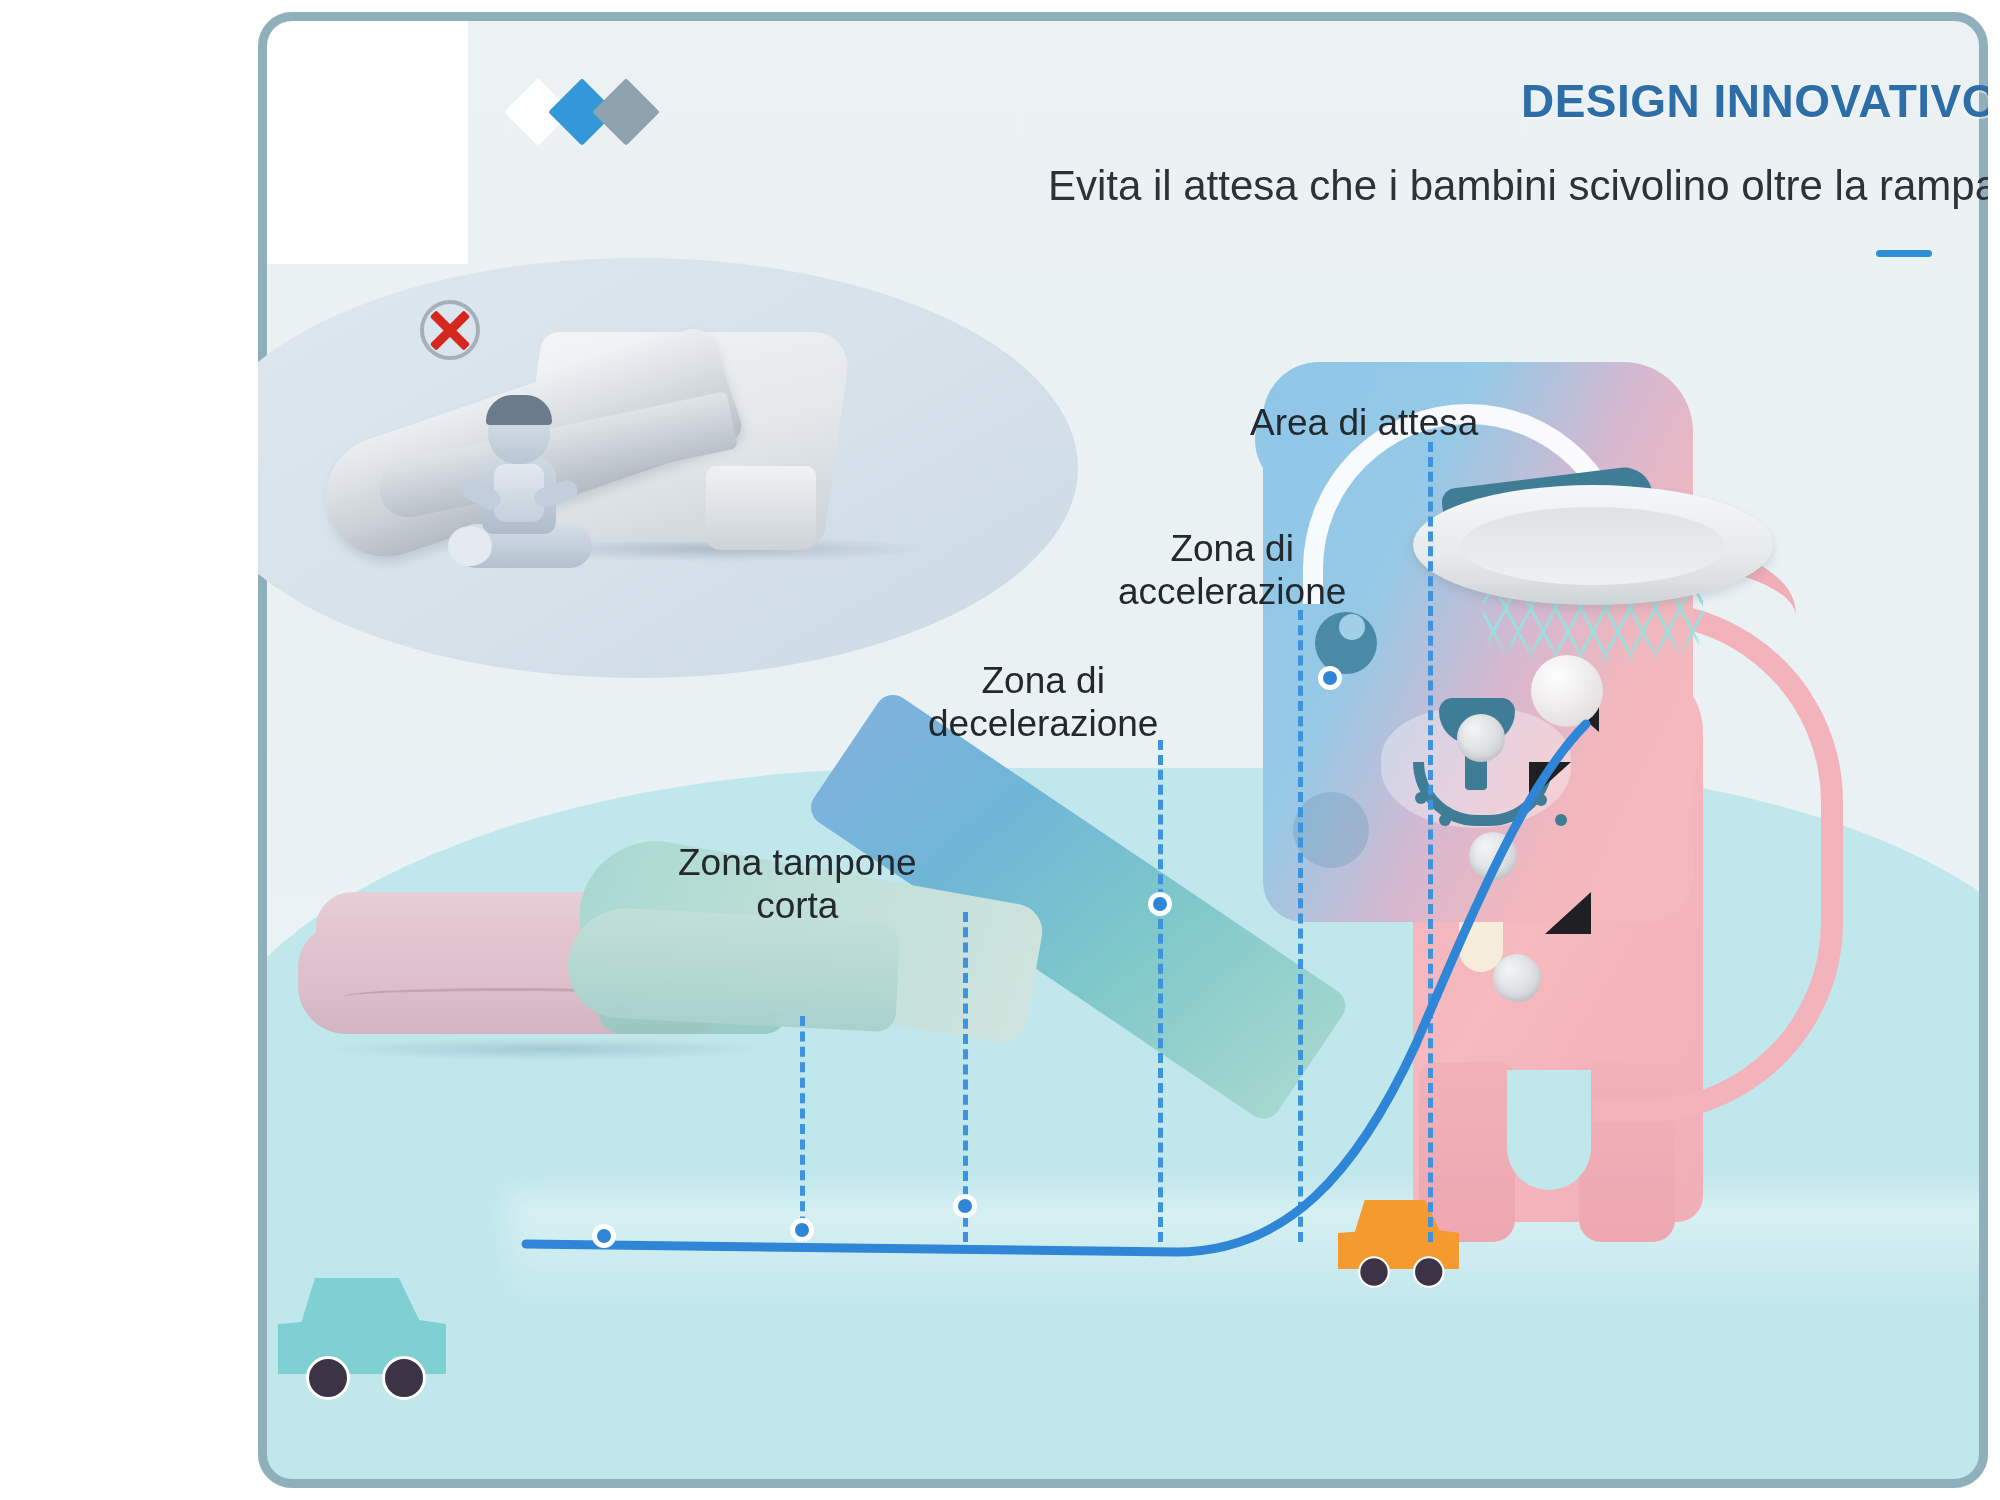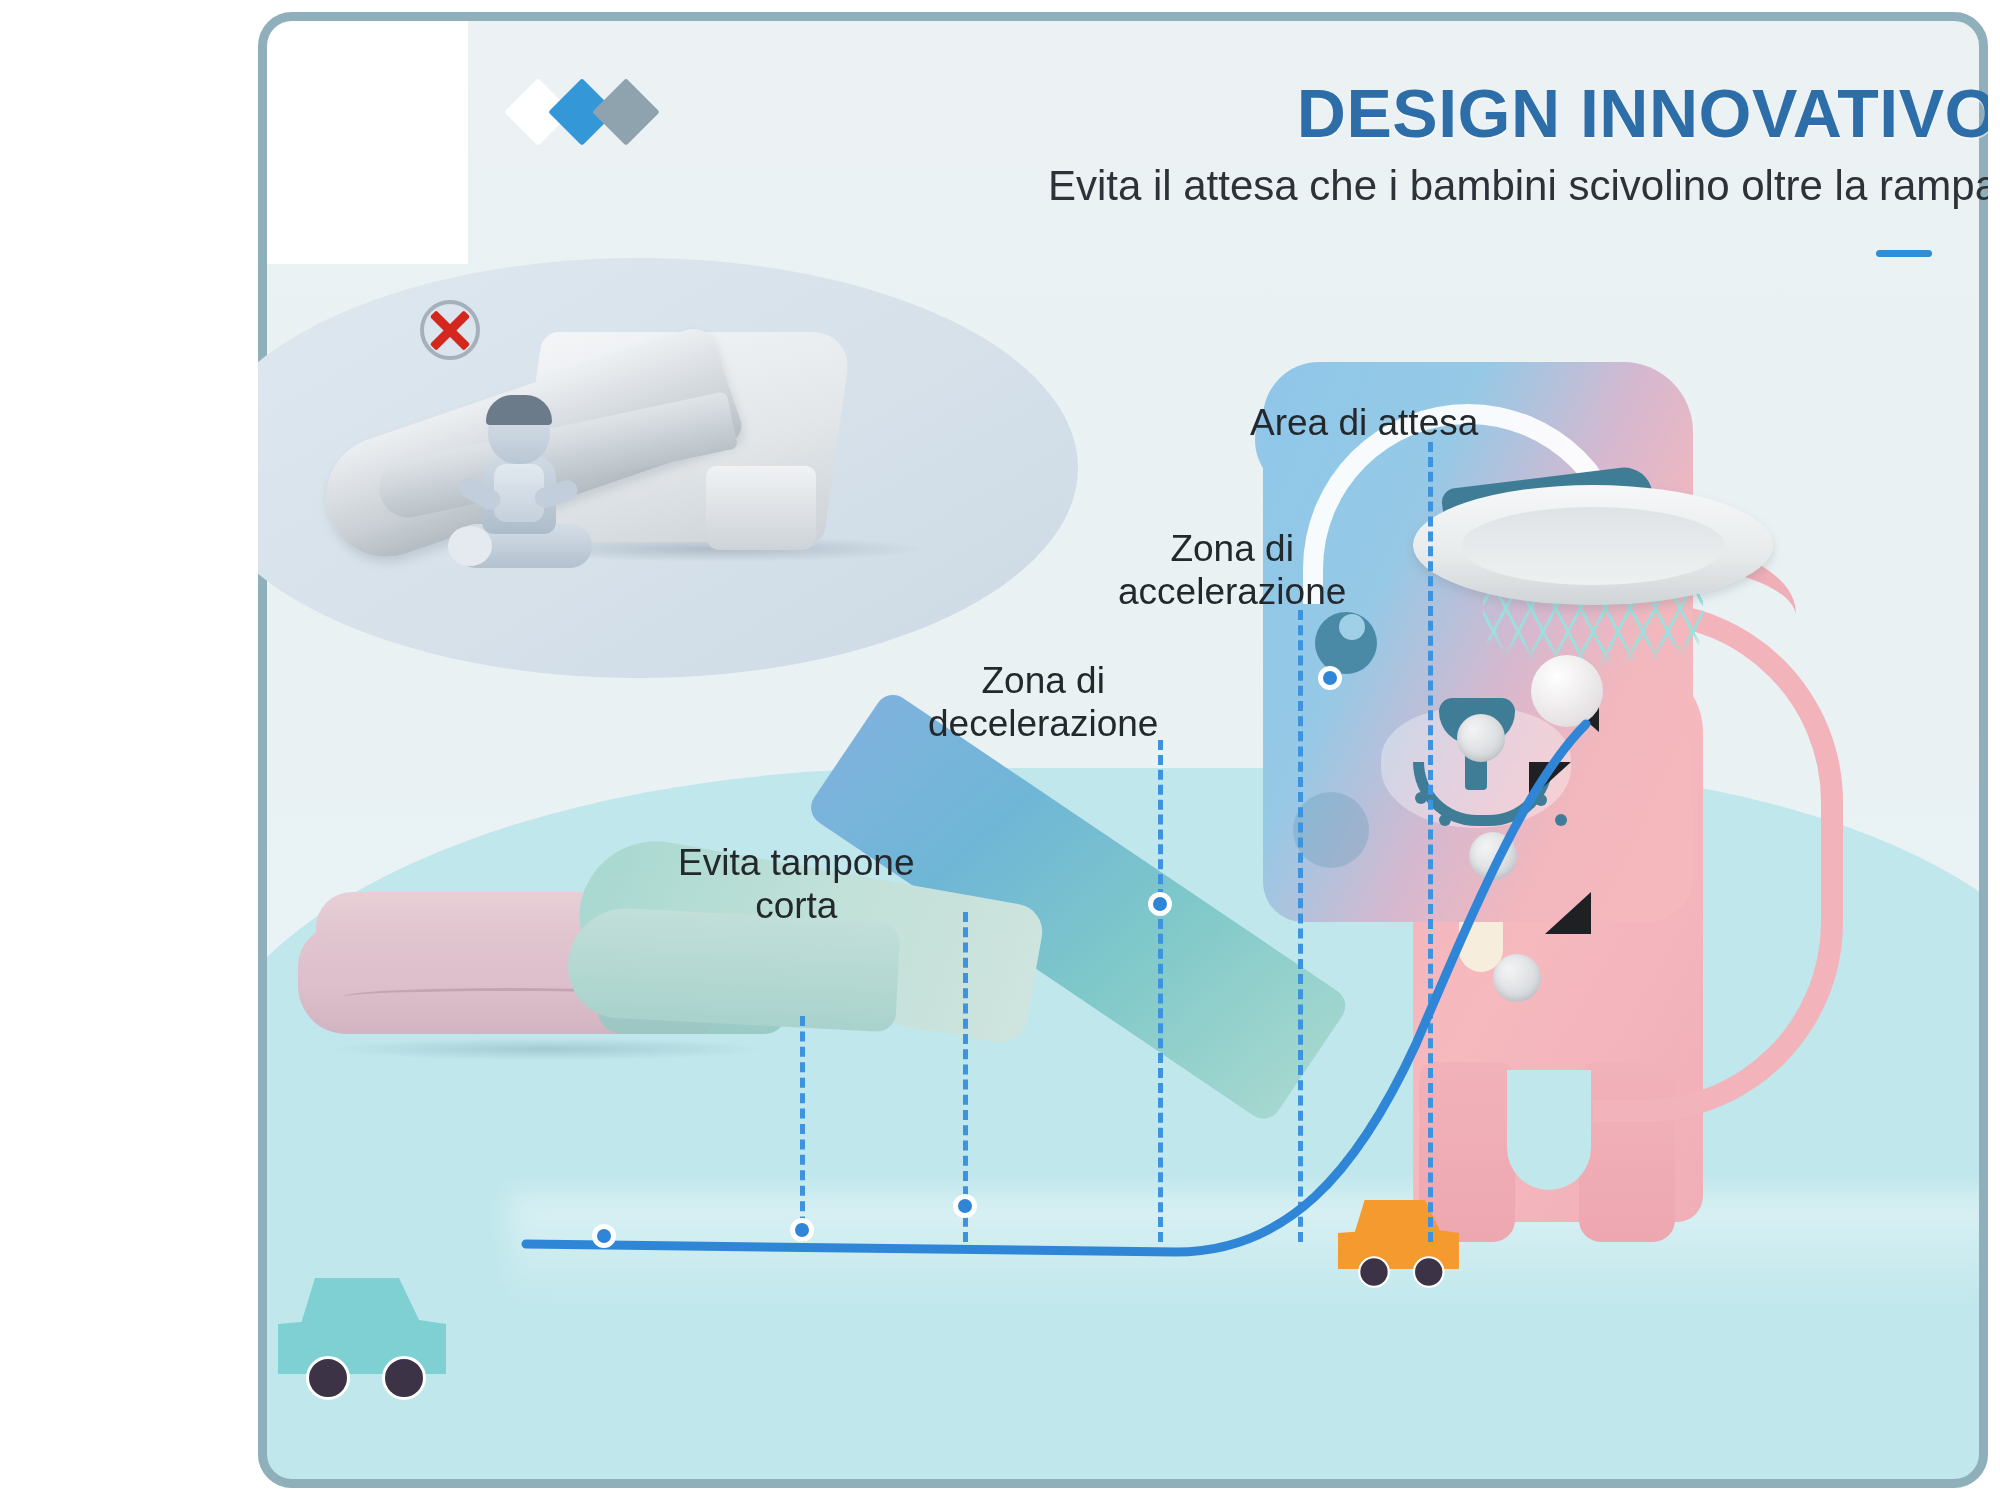--- a/index.html
+++ b/index.html
@@ -54,21 +54,21 @@
   
   .diamonds{position:absolute;left:256px;top:70px;width:200px;height:66px;z-index:7;}
   .dia{position:absolute;width:48px;height:48px;transform:rotate(45deg);border-radius:3px;}
   .dia.d1{left:0;top:6px;background:#ffffff;}
   .dia.d2{left:44px;top:6px;background:#3498d8;}
   .dia.d3{left:88px;top:6px;background:#8fa3ae;}
 
   .title{
     position:absolute;left:560px;top:62px;width:1180px;
     text-align:right;
-    font-size:68px;font-weight:bold;letter-spacing:.5px;
+    font-size:46px;font-weight:bold;letter-spacing:.5px;
     color:#2d6ea8;z-index:7;white-space:nowrap;
     text-shadow:0 2px 0 rgba(255,255,255,.55);
   }
   .subtitle{
     position:absolute;left:300px;top:150px;width:1440px;
     text-align:right;
     font-size:42px;font-weight:300;color:#2c3237;z-index:7;white-space:nowrap;
   }
   .accent-dash{
     position:absolute;right:56px;top:238px;width:56px;height:7px;border-radius:4px;
@@ -515,20 +515,20 @@
     </div>
     <div class="zlabel z-accel">
       <div>Zona di</div>
       <div>accelerazione</div>
     </div>
     <div class="zlabel z-decel">
       <div>Zona di</div>
       <div>decelerazione</div>
     </div>
     <div class="zlabel z-tampone">
-      <div>Evita tampone</div>
+      <div>Zona tampone</div>
       <div>corta</div>
     </div>
 
   </div>
 
   <div class="frame"></div>
 </div>
 
 </body></html>

